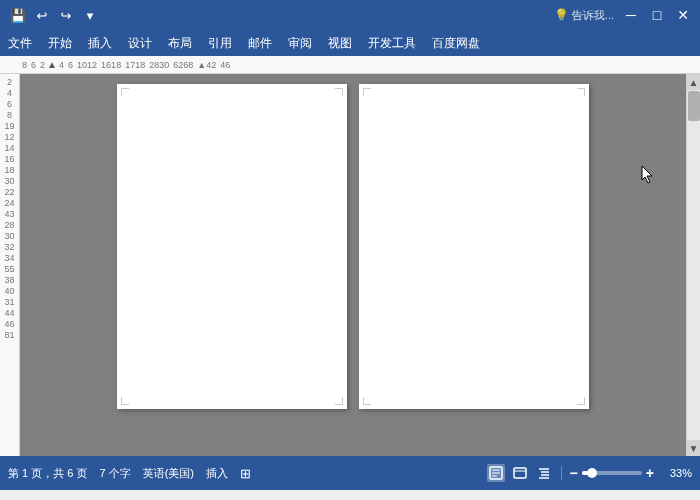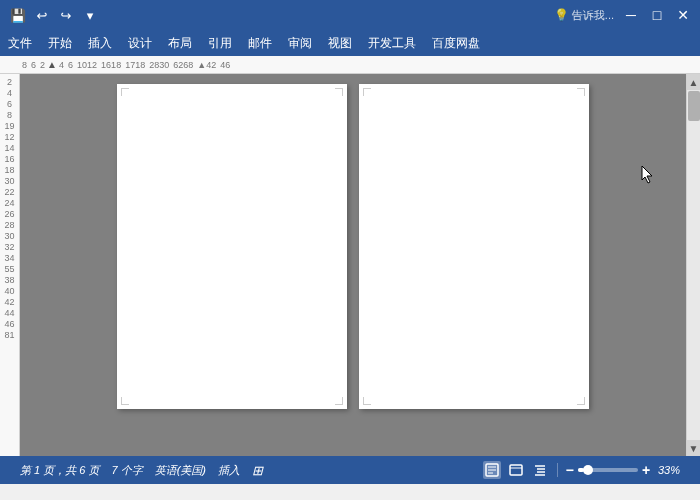--- a/index.html
+++ b/index.html
@@ -191,28 +191,27 @@
       width: 12px;
       height: 30px;
       background: #b0b0b0;
       margin: 1px auto;
       border-radius: 2px;
     }
 
     
     #status-bar {
       background: #2b579a;
-      height: 28px;
-      display: flex;
-      align-items: center;
-      padding: 0 20px;
+      height: 34px;
+      display: flex;
+      align-items: center;
+      padding: 0 8px;
       color: white;
       font-size: 11px;
       justify-content: space-between;
-      font-style: italic;
     }
     #status-left {
       display: flex;
       align-items: center;
       gap: 12px;
     }
     #status-right {
       display: flex;
       align-items: center;
       gap: 6px;
@@ -360,29 +359,29 @@
     <span class="ruler-left-num">6</span>
     <span class="ruler-left-num">8</span>
     <span class="ruler-left-num">19</span>
     <span class="ruler-left-num">12</span>
     <span class="ruler-left-num">14</span>
     <span class="ruler-left-num">16</span>
     <span class="ruler-left-num">18</span>
     <span class="ruler-left-num">30</span>
     <span class="ruler-left-num">22</span>
     <span class="ruler-left-num">24</span>
-    <span class="ruler-left-num">26</span>
+    <span class="ruler-left-num">43</span>
     <span class="ruler-left-num">28</span>
     <span class="ruler-left-num">30</span>
     <span class="ruler-left-num">32</span>
     <span class="ruler-left-num">34</span>
     <span class="ruler-left-num">55</span>
     <span class="ruler-left-num">38</span>
     <span class="ruler-left-num">40</span>
-    <span class="ruler-left-num">42</span>
+    <span class="ruler-left-num">31</span>
     <span class="ruler-left-num">44</span>
     <span class="ruler-left-num">46</span>
     <span class="ruler-left-num">81</span>
   </div>
 
   <div id="doc-canvas">
 
     <div id="pages-row">
 
       <div class="doc-page">
@@ -448,16 +447,16 @@
         </svg>
     </div>
     <div class="status-sep"></div>
     <div id="zoom-area">
       <span class="zoom-minus">−</span>
       <div class="zoom-slider-track">
         <div class="zoom-slider-fill"></div>
         <div class="zoom-slider-thumb"></div>
       </div>
       <span class="zoom-plus">+</span>
-      <span style="font-size:11px;color:white;margin-left:4px;">33%</span>
+      <span style="font-size:11px;color:white;margin-left:12px;">33%</span>
     </div>
   </div>
 </div>
 
 </body></html>

